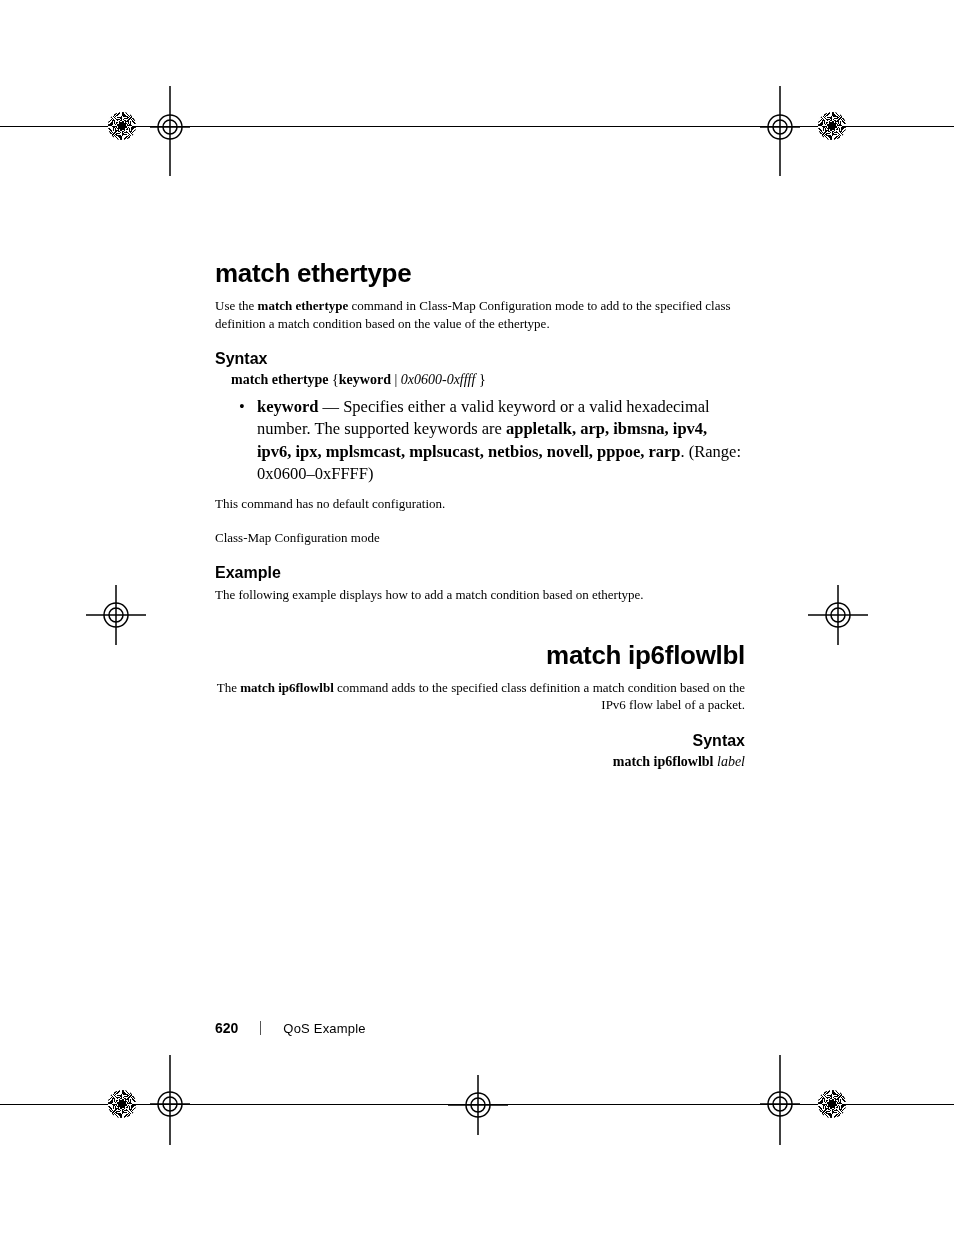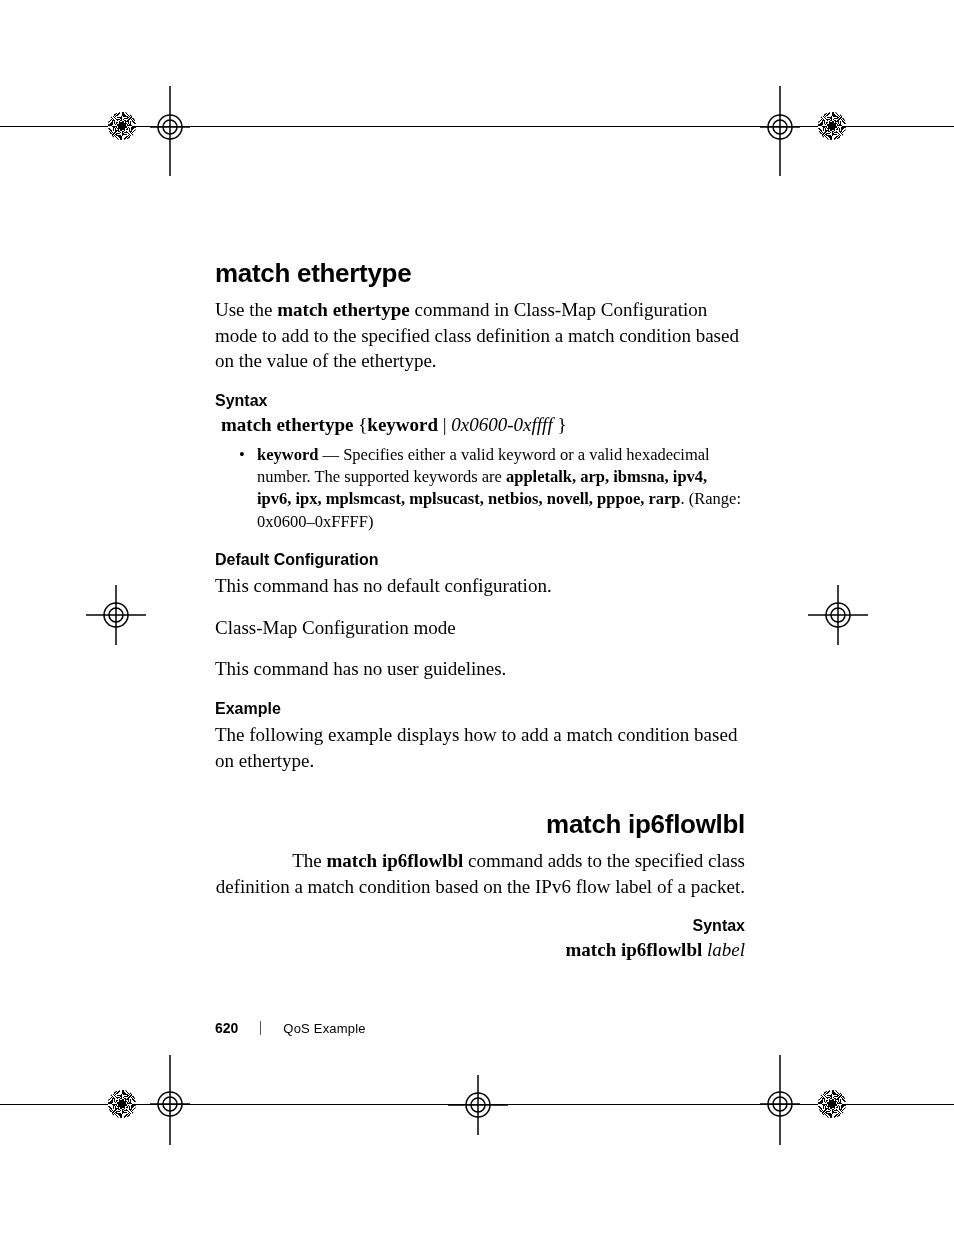--- a/index.html
+++ b/index.html
@@ -46,35 +46,35 @@
 
   h1.cmd {
     font-family: "Helvetica Neue", Helvetica, Arial, sans-serif;
     font-weight: 800;
     font-size: 26px;
     margin: 0 0 8px 0;
     letter-spacing: -0.3px;
   }
 
   p.body {
-    font-size: 19px;
+    font-size: 13px;
     line-height: 1.35;
     margin: 0 0 16px 0;
   }
 
   h2.sect {
     font-family: "Helvetica Neue", Helvetica, Arial, sans-serif;
     font-weight: 700;
     font-size: 16px;
     margin: 18px 0 4px 0;
   }
 
   .syntax-line {
-    font-size: 19px;
-    margin: 0 0 8px 6px;
+    font-size: 14px;
+    margin: 0 0 8px 16px;
   }
 
   ul.bul {
     margin: 0 0 10px 0;
     padding-left: 42px;
     list-style: none;
   }
   ul.bul li {
     position: relative;
     font-size: 16.5px;
@@ -186,26 +186,24 @@
       <p class="syntax-line">
         <span class="bold">match ethertype</span><span> {</span><span class="bold">keyword</span><span> | </span><span class="ital">0x0600-0xffff </span><span>}</span>
       </p>
 
       <ul class="bul">
         <li>
           <span class="bold">keyword</span><span> — Specifies either a valid keyword or a valid hexadecimal number. The supported keywords are </span><span class="bold">appletalk, arp, ibmsna, ipv4, ipv6, ipx, mplsmcast, mplsucast, netbios, novell, pppoe, rarp</span><span>. (Range: 0x0600–0xFFFF)</span>
         </li>
       </ul>
 
-      <h2 class="sect">Default Configuration</h2>
       <p class="body">This command has no default configuration.</p>
 
       <p class="body">Class-Map Configuration mode</p>
 
-      <p class="body">This command has no user guidelines.</p>
 
       <h2 class="sect">Example</h2>
       <p class="body">The following example displays how to add a match condition based on ethertype.</p>
     </div>
 
     <div class="block2">
       <h1 class="cmd">match ip6flowlbl</h1>
 
       <p class="body">
         <span>The </span><span class="bold">match ip6flowlbl</span><span> command adds to the specified class definition a match condition based on the IPv6 flow label of a packet.</span>

